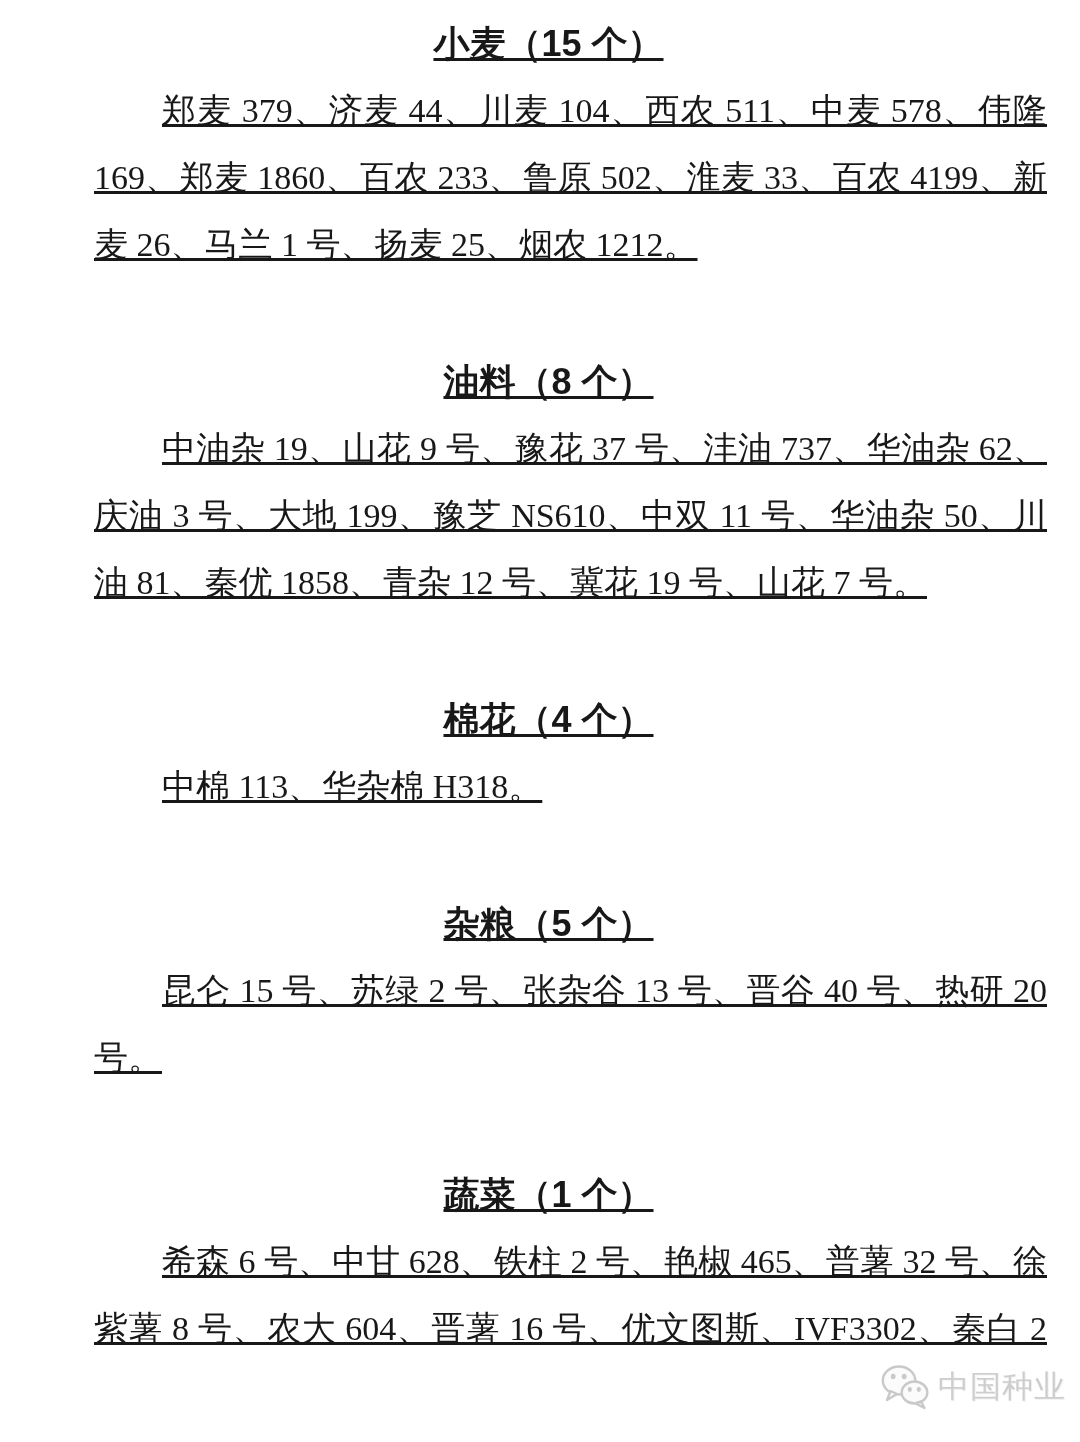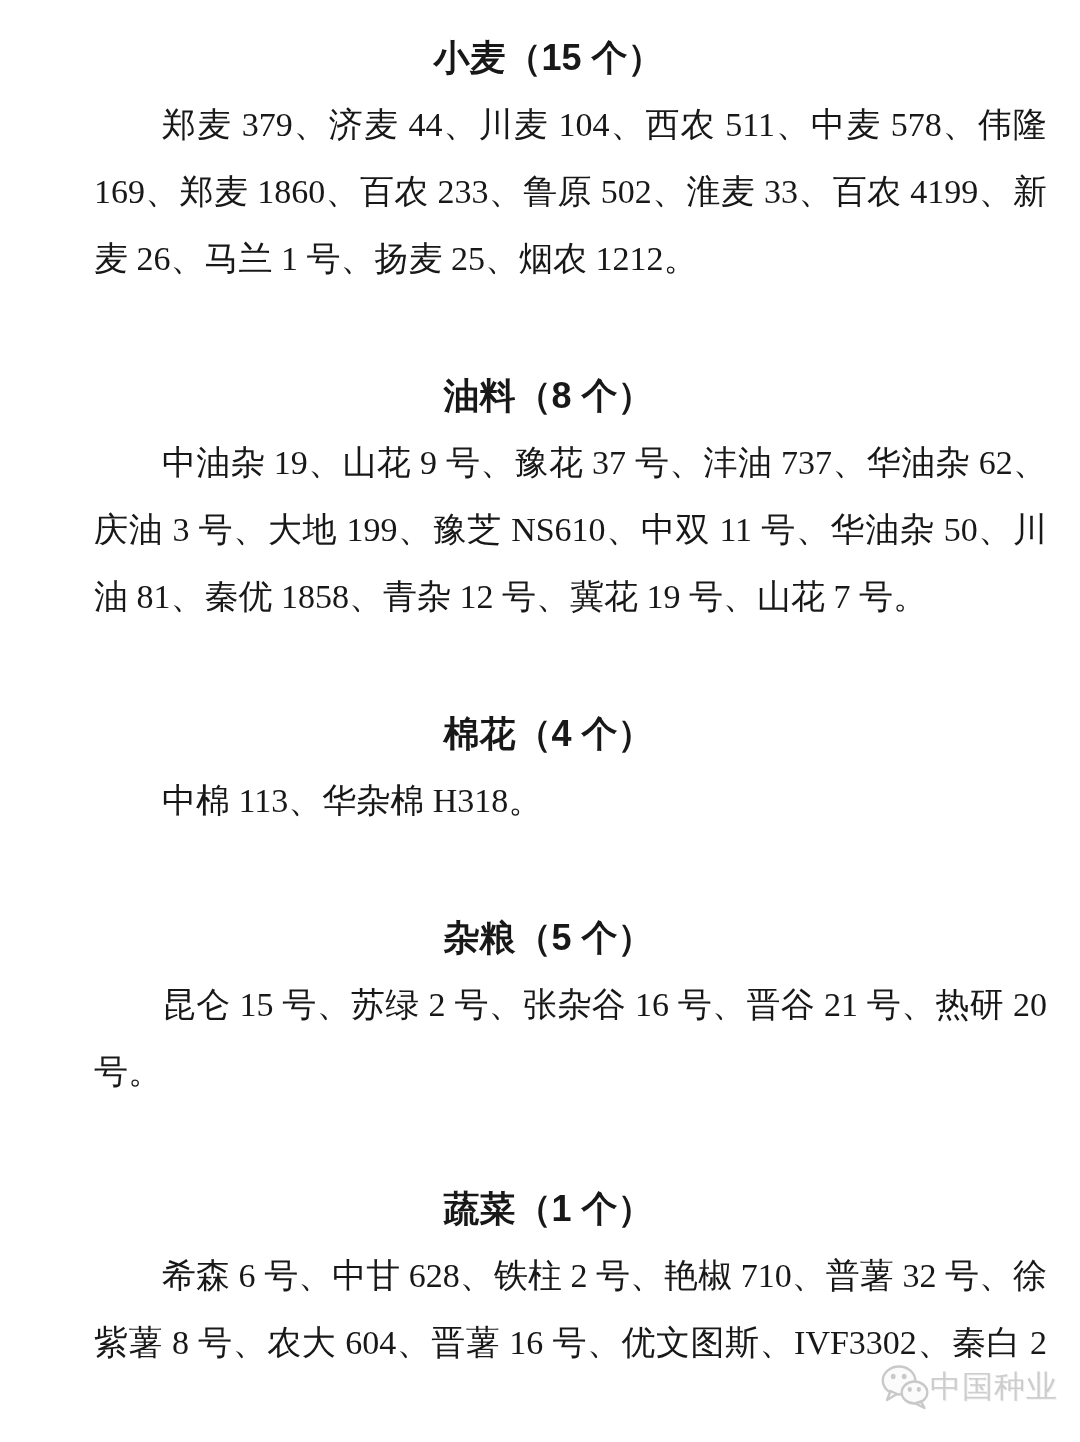--- a/index.html
+++ b/index.html
@@ -9,21 +9,22 @@
   }
   body {
     width: 1080px;
     height: 1442px;
     position: relative;
     overflow: hidden;
     font-family: "Liberation Serif", "DejaVu Serif", serif;
     color: #181818;
   }
   .page {
-    padding: 24px 33px 0 50px;
+    padding: 10px 33px 0 50px;
+    text-decoration: underline;
   }
   .section-heading {
     font-family: "Liberation Sans", "DejaVu Sans", sans-serif;
     font-weight: 700;
     font-size: 36px;
     line-height: 67px;
     text-align: center;
     margin: 70px 0 0 0;
   }
   .section:first-child .section-heading {
@@ -42,21 +43,21 @@
   }
   .body-line.last {
     text-align-last: left;
   }
   .watermark {
     position: absolute;
     left: 880px;
     top: 1364px;
     display: flex;
     align-items: center;
-    gap: 0;
+    gap: 8px;
   }
   .watermark-label {
     font-family: "Liberation Sans", "DejaVu Sans", sans-serif;
     font-size: 31px;
     letter-spacing: 1px;
     color: #cdcdcd;
     text-shadow: 1px 1px 0 #f2f2f2;
     white-space: nowrap;
   }
   .wechat-icon {
@@ -84,27 +85,27 @@
     <div class="body-line last">油 81、秦优 1858、青杂 12 号、冀花 19 号、山花 7 号。</div>
   </div>
 
   <div class="section">
     <div class="section-heading">棉花（4 个）</div>
     <div class="body-line first last">中棉 113、华杂棉 H318。</div>
   </div>
 
   <div class="section">
     <div class="section-heading">杂粮（5 个）</div>
-    <div class="body-line first">昆仑 15 号、苏绿 2 号、张杂谷 16 号、晋谷 21 号、热研 20</div>
+    <div class="body-line first">昆仑 15 号、苏绿 2 号、张杂谷 13 号、晋谷 40 号、热研 20</div>
     <div class="body-line last">号。</div>
   </div>
 
   <div class="section">
     <div class="section-heading">蔬菜（1 个）</div>
-    <div class="body-line first">希森 6 号、中甘 628、铁柱 2 号、艳椒 710、普薯 32 号、徐</div>
+    <div class="body-line first">希森 6 号、中甘 628、铁柱 2 号、艳椒 465、普薯 32 号、徐</div>
     <div class="body-line">紫薯 8 号、农大 604、晋薯 16 号、优文图斯、IVF3302、秦白 2</div>
   </div>
 
 </div>
 
 <div class="watermark">
   <svg class="wechat-icon" viewBox="0 0 50 46" xmlns="http://www.w3.org/2000/svg">
     <g fill="#fbfbfb" stroke="#c9c9c9" stroke-width="2.4">
       <ellipse cx="19" cy="16.5" rx="16.2" ry="14"></ellipse>
       <path d="M10.5 27 L7 36 L17 30 Z" stroke-linejoin="round"></path>

